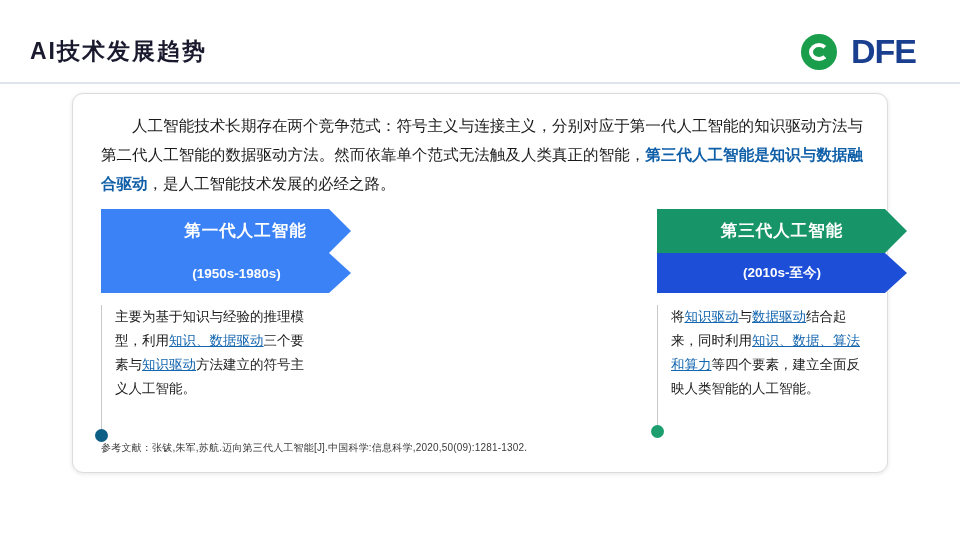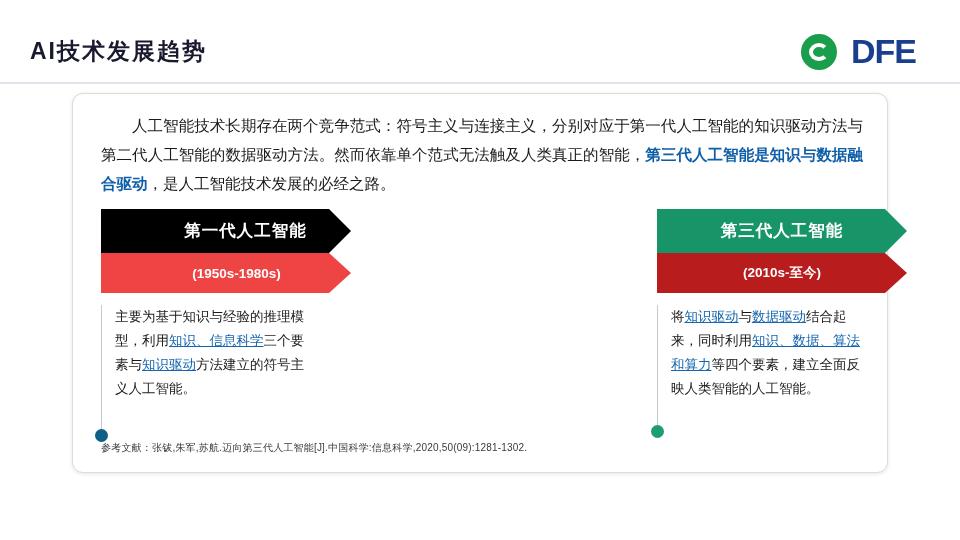--- a/index.html
+++ b/index.html
@@ -138,26 +138,26 @@
     position: relative;
     height: 40px;
     display: flex;
     align-items: center;
     justify-content: center;
     color: #ffffff;
     font-size: 13.5px;
     font-weight: bold;
     clip-path: polygon(0 0, 228px 0, 250px 50%, 228px 100%, 0 100%);
   }
-  .c1 .chev-title { background: #000000; padding-left: 39px; }
-  .c1 .chev-sub   { background: #ef4444; padding-left: 21px; }
+  .c1 .chev-title { background: #3b82f6; padding-left: 39px; }
+  .c1 .chev-sub   { background: #3b82f6; padding-left: 21px; }
   .c2 .chev-title { background: #0f6fb5; }
   .c2 .chev-sub   { background: #1273bd; }
   .c3 .chev-title { background: #179468; }
-  .c3 .chev-sub   { background: #b91c1c; }
+  .c3 .chev-sub   { background: #1d4ed8; }
 
   .col-body {
     position: relative;
     margin-top: 12px;
     padding-left: 14px;
     font-size: 13.5px;
     line-height: 24px;
     color: #1a1a1a;
     width: 200px;
   }
@@ -222,21 +222,21 @@
     </div>
 
     <div class="columns">
 
       <div class="col col1 c1">
         <div class="chev-title">第一代人工智能</div>
         <div class="chev-sub">(1950s-1980s)</div>
         <div class="col-body">
           <div class="v-line"></div>
           <div class="dot"></div>
-          <span>主要为基于知识与经验的推理模型，利用</span><span class="blue">知识、信息科学</span><span>三个要素与</span><span class="blue">知识驱动</span><span>方法建立的符号主义人工智能。</span>
+          <span>主要为基于知识与经验的推理模型，利用</span><span class="blue">知识、数据驱动</span><span>三个要素与</span><span class="blue">知识驱动</span><span>方法建立的符号主义人工智能。</span>
         </div>
       </div>
 
 
       <div class="col col3 c3">
         <div class="chev-title">第三代人工智能</div>
         <div class="chev-sub">(2010s-至今)</div>
         <div class="col-body">
           <div class="v-line"></div>
           <div class="dot"></div>

